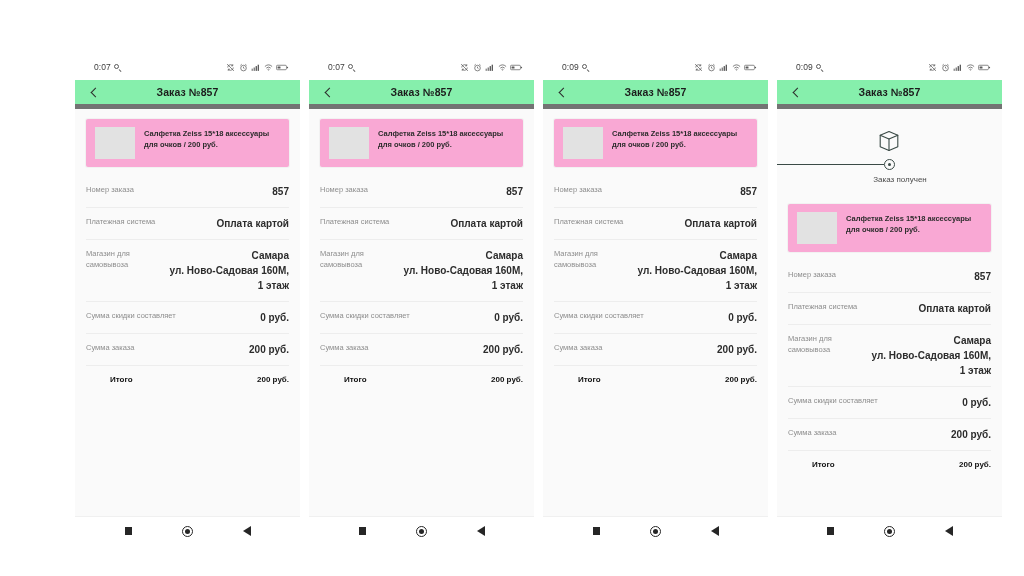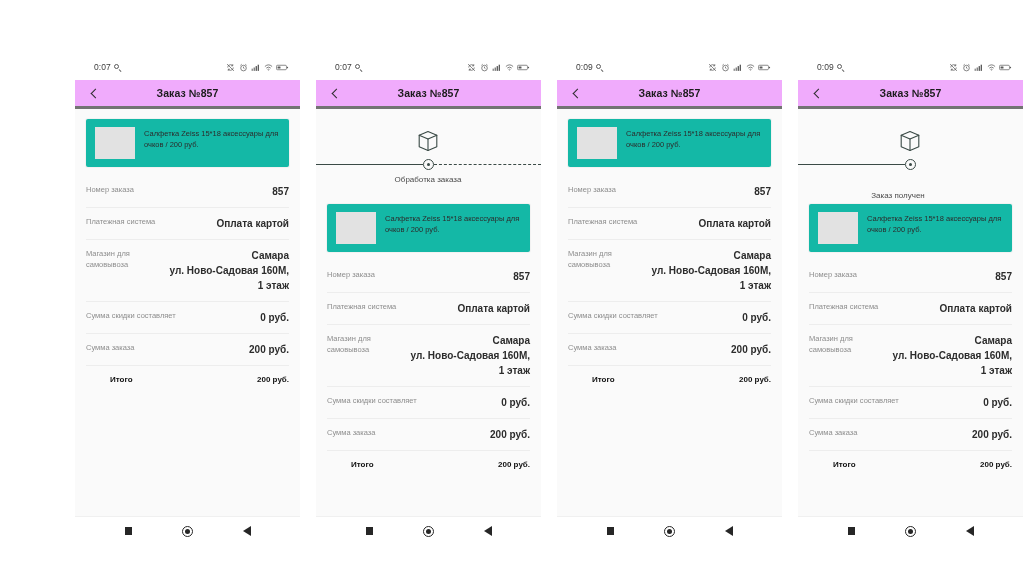--- a/index.html
+++ b/index.html
@@ -17,21 +17,21 @@
     width: 1024px;
     height: 576px;
     background: #ffffff;
   }
 
   .phones {
     position: absolute;
     left: 75px;
     top: 55px;
     display: flex;
-    gap: 16px;
+    gap: 9px;
   }
 
   .phone {
     width: 225px;
     height: 490px;
     background: #fafafa;
     position: relative;
     overflow: hidden;
     margin-right: 0px;
   }
@@ -84,25 +84,25 @@
   .sb-right {
     display: flex;
     align-items: center;
     gap: 3.5px;
   }
   .sb-ico { display: block; }
 
   
   .appbar {
     height: 29px;
-    background: #f0abfc;
+    background: #86efac;
     display: flex;
     align-items: center;
     position: relative;
-    border-bottom: 3px solid #737373;
+    border-bottom: 5px solid #737373;
     box-sizing: border-box;
   }
   .back-btn {
     position: absolute;
     left: 10px;
     top: 0; bottom: 0;
     width: 18px;
     display: flex;
     align-items: center;
     justify-content: center;
@@ -177,27 +177,28 @@
     top: 66px;
     font-size: 8px;
     color: #4a4a4a;
     white-space: nowrap;
     transform: translateX(-50%);
   }
 
   
   .prod-card {
     margin: 10px 11px 0 11px;
-    background: #14b8a6;
+    background: #f9a8d4;
     border-radius: 2px;
     padding: 8px 9px;
     display: flex;
     gap: 9px;
     box-shadow: 0 0 0 1px #f2f2f2;
     box-sizing: border-box;
+    font-weight: bold;
   }
   .prod-thumb {
     width: 40px;
     height: 32px;
     background: #e2e2e2;
     flex: 0 0 auto;
   }
   .prod-title {
     font-size: 7.5px;
     line-height: 1.5;
@@ -441,31 +442,20 @@
             </span>
           </div>
         </div>
         <div class="appbar">
           <div class="back-btn">
             <span class="back-chevron"></span>
           </div>
           <div class="appbar-title">Заказ №857</div>
         </div>
         <div class="content">
-          <div class="timeline">
-            <div class="tl-line solid" style="left: 0px; width: 107px;"></div>
-            <div class="tl-line dashed" style="left: 118px; width: 107px;"></div>
-            <div class="tl-box" style="left: 100px;"><svg width="24" height="24" viewBox="0 0 24 24" fill="none" stroke="#3a4a46" stroke-width="1.1" stroke-linejoin="round" stroke-linecap="round">
-                <path d="M12 2.6 3.2 6.3v11.4L12 21.4l8.8-3.7V6.3z"></path>
-                <path d="M3.2 6.3 12 10l8.8-3.7"></path>
-                <path d="M12 10v11.4"></path>
-              </svg></div>
-            <div class="tl-node" style="left: 106.5px;"></div>
-            <div class="tl-label" style="left: 112px;">Обработка заказа</div>
-          </div>
           <div class="prod-card">
             <div class="prod-thumb"></div>
             <div class="prod-title">Салфетка  Zeiss 15*18 аксессуары для очков / 200 руб.</div>
           </div>
           <div class="rows">
             <div class="row">
               <div class="row-label">Номер заказа</div>
               <div class="row-value">857</div>
             </div>
             <div class="row">
@@ -660,21 +650,21 @@
         </div>
         <div class="content">
           <div class="timeline">
             <div class="tl-line solid" style="left: 0px; width: 107px;"></div>
             <div class="tl-box" style="left: 100px;"><svg width="24" height="24" viewBox="0 0 24 24" fill="none" stroke="#3a4a46" stroke-width="1.1" stroke-linejoin="round" stroke-linecap="round">
                 <path d="M12 2.6 3.2 6.3v11.4L12 21.4l8.8-3.7V6.3z"></path>
                 <path d="M3.2 6.3 12 10l8.8-3.7"></path>
                 <path d="M12 10v11.4"></path>
               </svg></div>
             <div class="tl-node" style="left: 106.5px;"></div>
-            <div class="tl-label" style="left: 100px; margin-top: 16px;">Заказ получен</div>
+            <div class="tl-label" style="left: 123px;">Заказ получен</div>
           </div>
           <div class="prod-card">
             <div class="prod-thumb"></div>
             <div class="prod-title">Салфетка  Zeiss 15*18 аксессуары для очков / 200 руб.</div>
           </div>
           <div class="rows">
             <div class="row">
               <div class="row-label">Номер заказа</div>
               <div class="row-value">857</div>
             </div>

